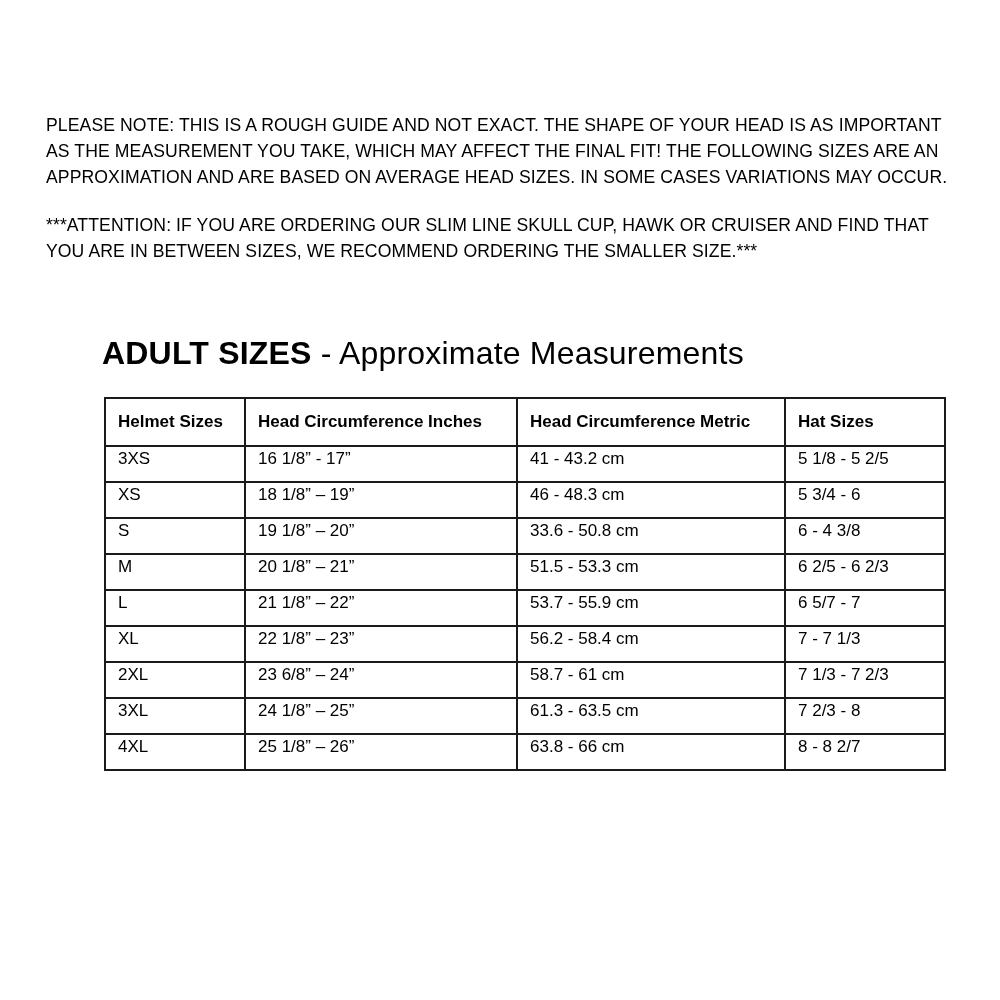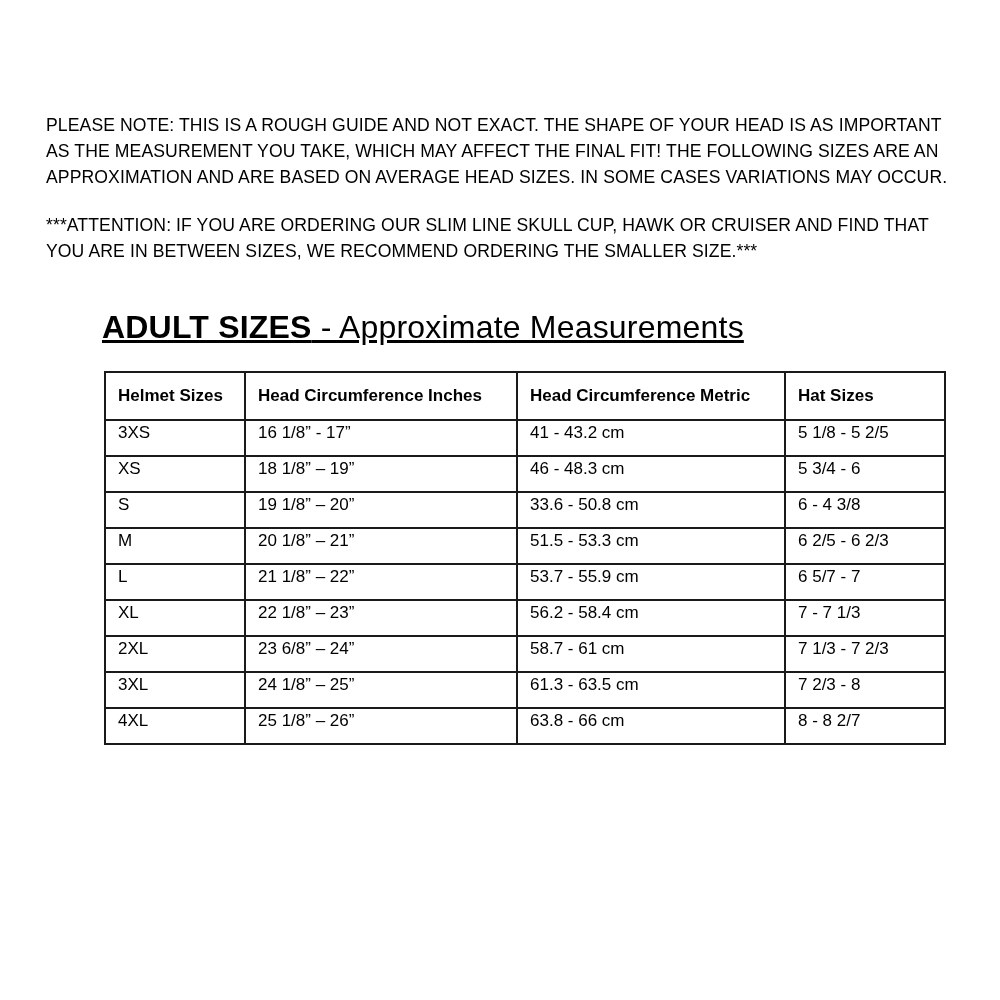--- a/index.html
+++ b/index.html
@@ -27,26 +27,25 @@
     letter-spacing: 0.1px;
     font-weight: 500;
     margin: 0 0 18px 0;
     max-width: 912px;
   }
   .note.second {
     margin-top: 22px;
     margin-bottom: 4px;
   }
   .title {
-    margin: 44px 0 0 56px;
+    margin: 70px 0 0 56px;
     font-size: 32px;
     line-height: 1.2;
     font-weight: 400;
     letter-spacing: 0.2px;
-    text-decoration: underline;
   }
   .title .strong {
     font-weight: 600;
   }
   table.size-table {
     margin: 24px 0 0 58px;
     border-collapse: collapse;
     width: 840px;
     table-layout: fixed;
   }

